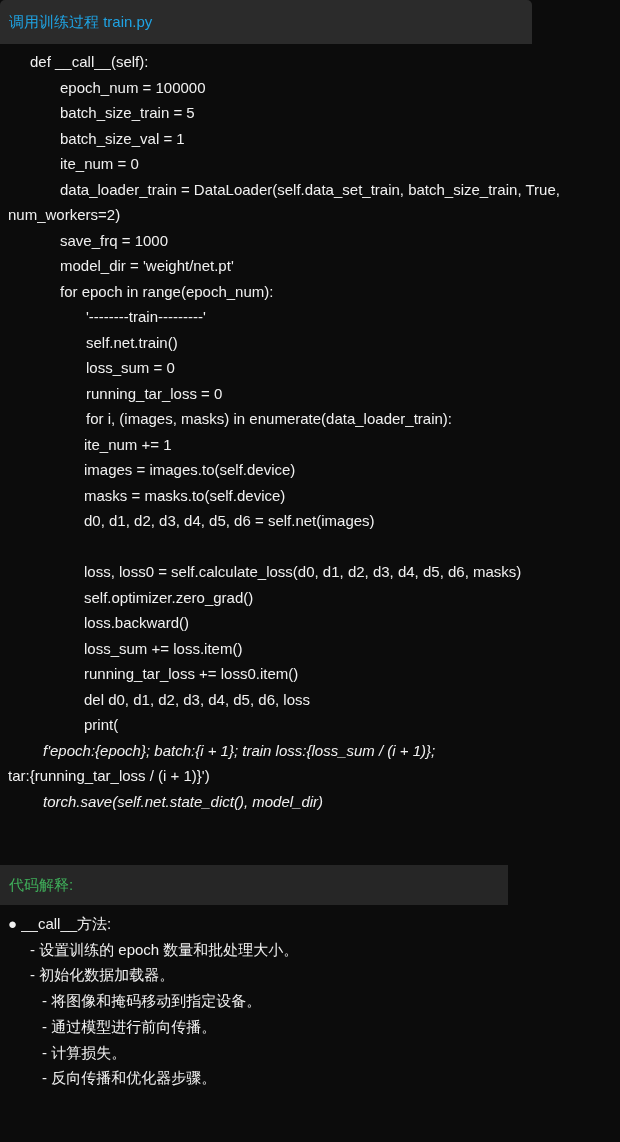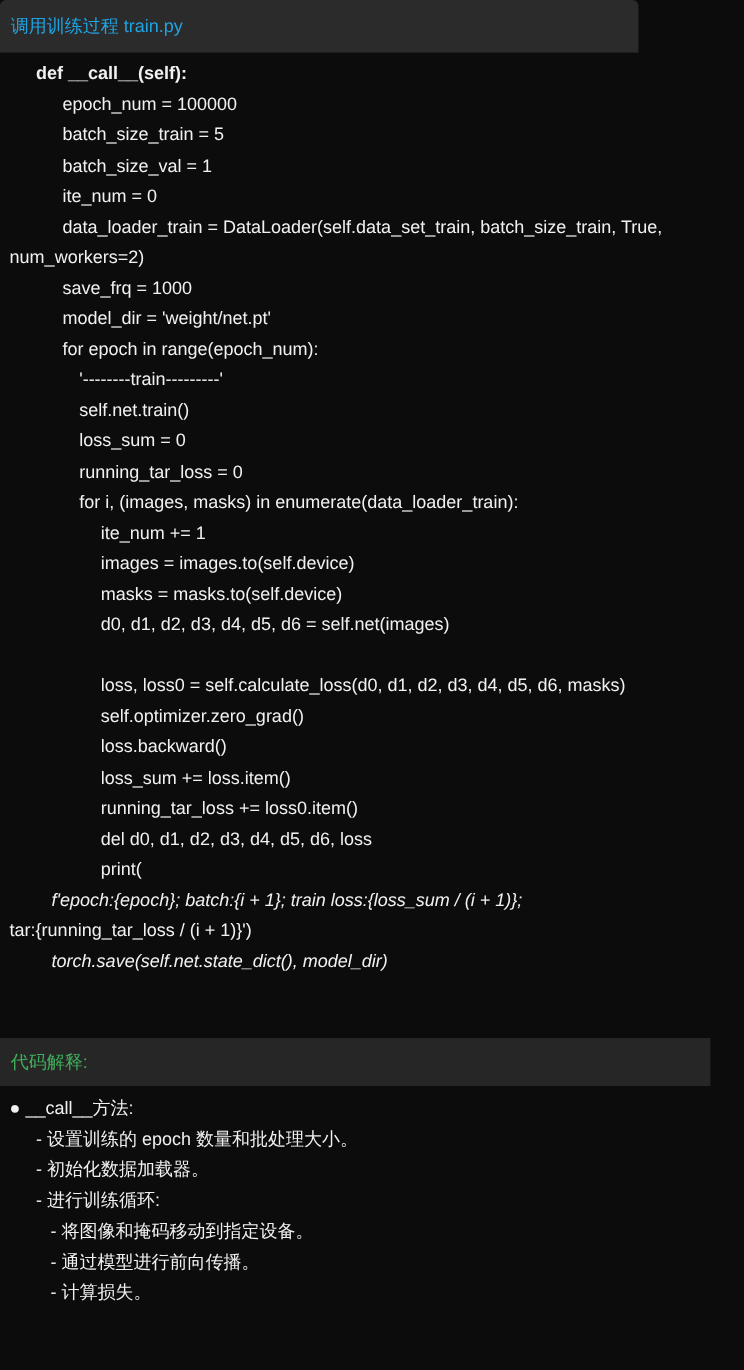--- a/index.html
+++ b/index.html
@@ -36,27 +36,27 @@
   }
   .code-line{
     font-size:15px;
     line-height:25.5px;
     min-height:25.5px;
     white-space:pre;
     overflow:hidden;
     color:var(--text);
   }
   .ind-0{padding-left:8px;}
-  .ind-1{padding-left:30px;font-weight:bold;}
-  .ind-2{padding-left:36px;margin-left:16px;}
-  .ind-3{padding-left:66px;}
+  .ind-1{padding-left:30px;}
+  .ind-2{padding-left:60px;}
+  .ind-3{padding-left:66px;margin-left:20px;}
   .ind-4{padding-left:84px;}
   .ind-5{padding-left:43px;font-style:italic;}
   .explain-header{
-    width:592px;height:40px;
+    width:508px;height:40px;
     background:var(--subheader-bg);
     display:flex;align-items:center;
     padding-left:9px;
   }
   .explain-header-title{
     color:var(--accent-green);
     font-size:15px;
   }
   .explain-list{
     width:620px;height:183px;
@@ -153,21 +153,20 @@
 </div>
 
 <div class="explain-list">
 
     <div class="explain-line exp-0">● __call__方法:</div>
 
     <div class="explain-line exp-1">- 设置训练的 epoch 数量和批处理大小。</div>
 
     <div class="explain-line exp-1">- 初始化数据加载器。</div>
 
-    <div class="explain-line exp-1">- 进行训练循环:</div>
 
     <div class="explain-line exp-2">- 将图像和掩码移动到指定设备。</div>
 
     <div class="explain-line exp-2">- 通过模型进行前向传播。</div>
 
     <div class="explain-line exp-2">- 计算损失。</div>
 
     <div class="explain-line exp-2">- 反向传播和优化器步骤。</div>
 
     <div class="explain-line exp-2">- 每个 1000 个迭代保存模型权重。</div>

